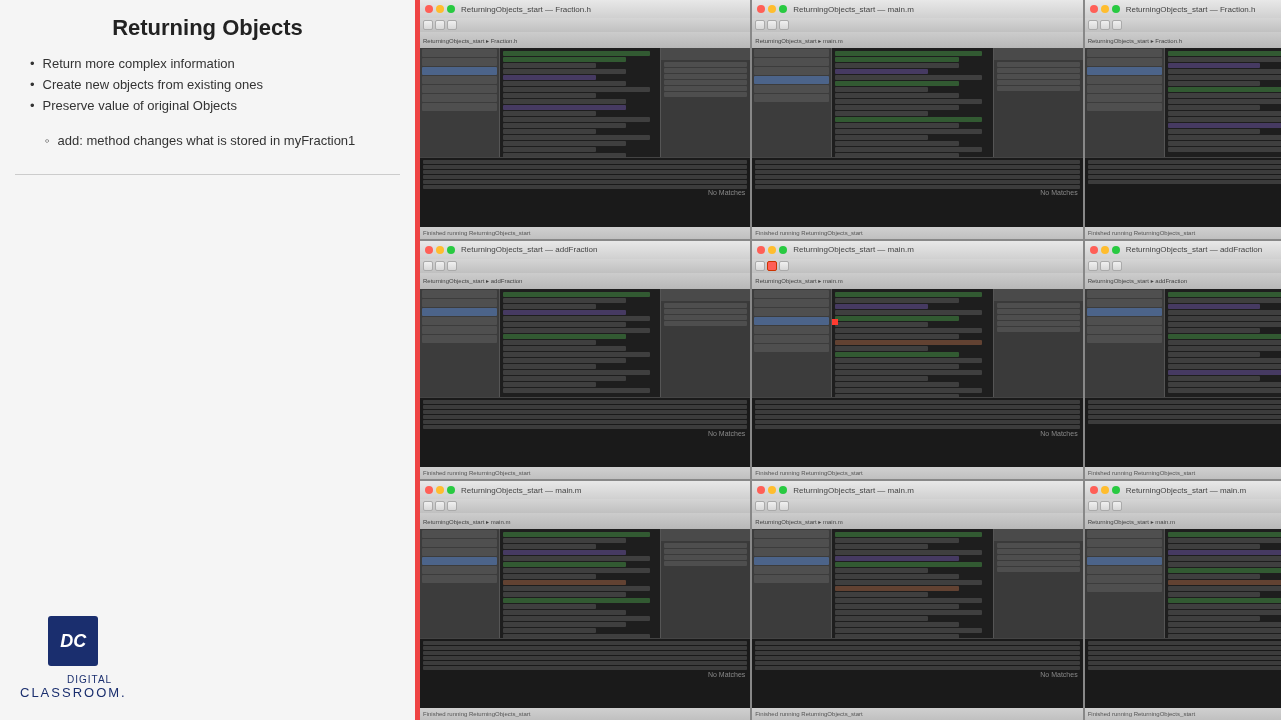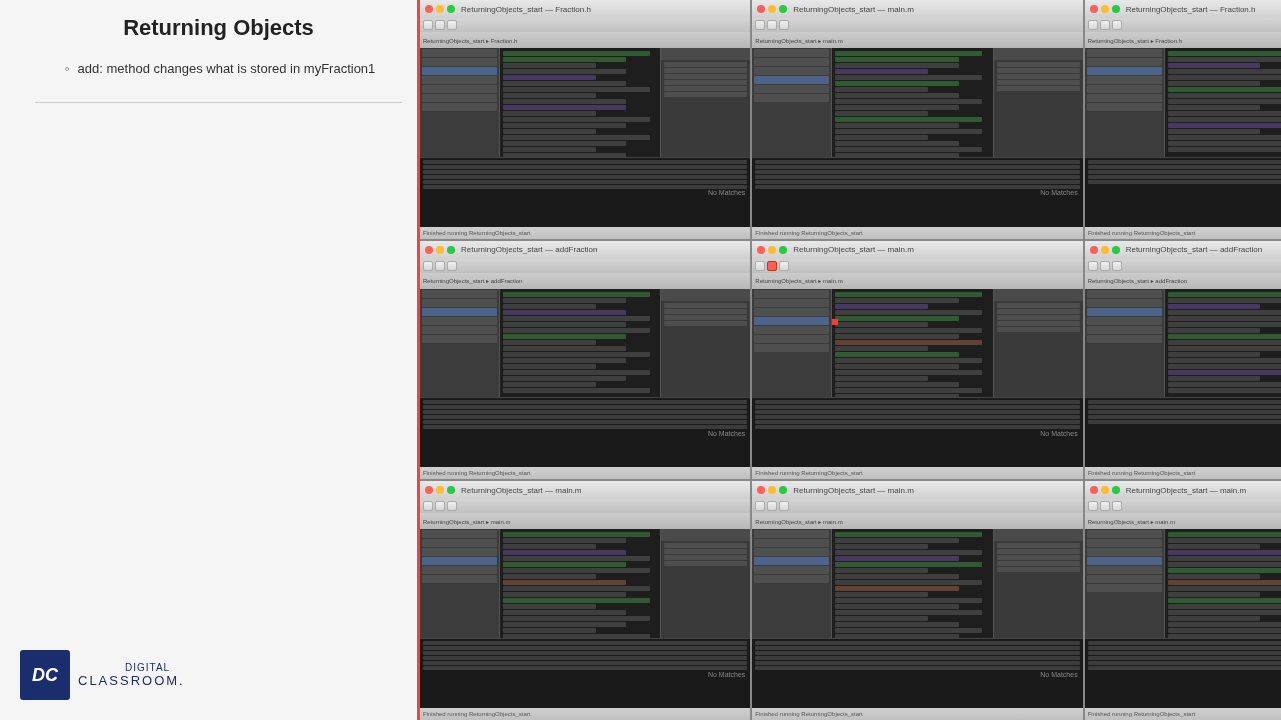--- a/index.html
+++ b/index.html
@@ -13,22 +13,21 @@
     }
 
     
     .left-panel {
       position: absolute;
       left: 0;
       top: 0;
       width: 420px;
       height: 720px;
       background: #f5f5f5;
-      border-right: 3px solid #ef4444;
-      padding-left: 20px;
+      border-right: 5px solid #ef4444;
     }
 
     .title-section {
       padding: 15px 20px 10px 20px;
     }
 
     .main-title {
       font-size: 22px;
       font-weight: bold;
       color: #222;
@@ -74,20 +73,21 @@
     .logo-section {
       position: absolute;
       bottom: 20px;
       left: 20px;
     }
 
     .logo-box {
       display: flex;
       align-items: center;
       gap: 8px;
+      flex-direction: column;
     }
 
     .logo-icon {
       width: 50px;
       height: 50px;
       background: #1a2e6e;
       display: flex;
       align-items: center;
       justify-content: center;
       border-radius: 3px;
@@ -309,20 +309,25 @@
       font-size: 6px;
       color: #444;
     }
   </style>
 </head>
 <body>
 
 <div class="left-panel">
   <div class="title-section">
     <h1 class="main-title">Returning Objects</h1>
+    <ul class="bullet-list">
+      <li>Return more complex information</li>
+      <li>Create new objects from existing ones</li>
+      <li>Preserve value of original Objects</li>
+    </ul>
     <ul class="bullet-list sub-bullet">
       <li>add: method changes  what is stored in myFraction1</li>
     </ul>
   </div>
 
   <hr class="divider">
 
   <div class="logo-section">
     <div class="logo-box">
       <div class="logo-icon">

